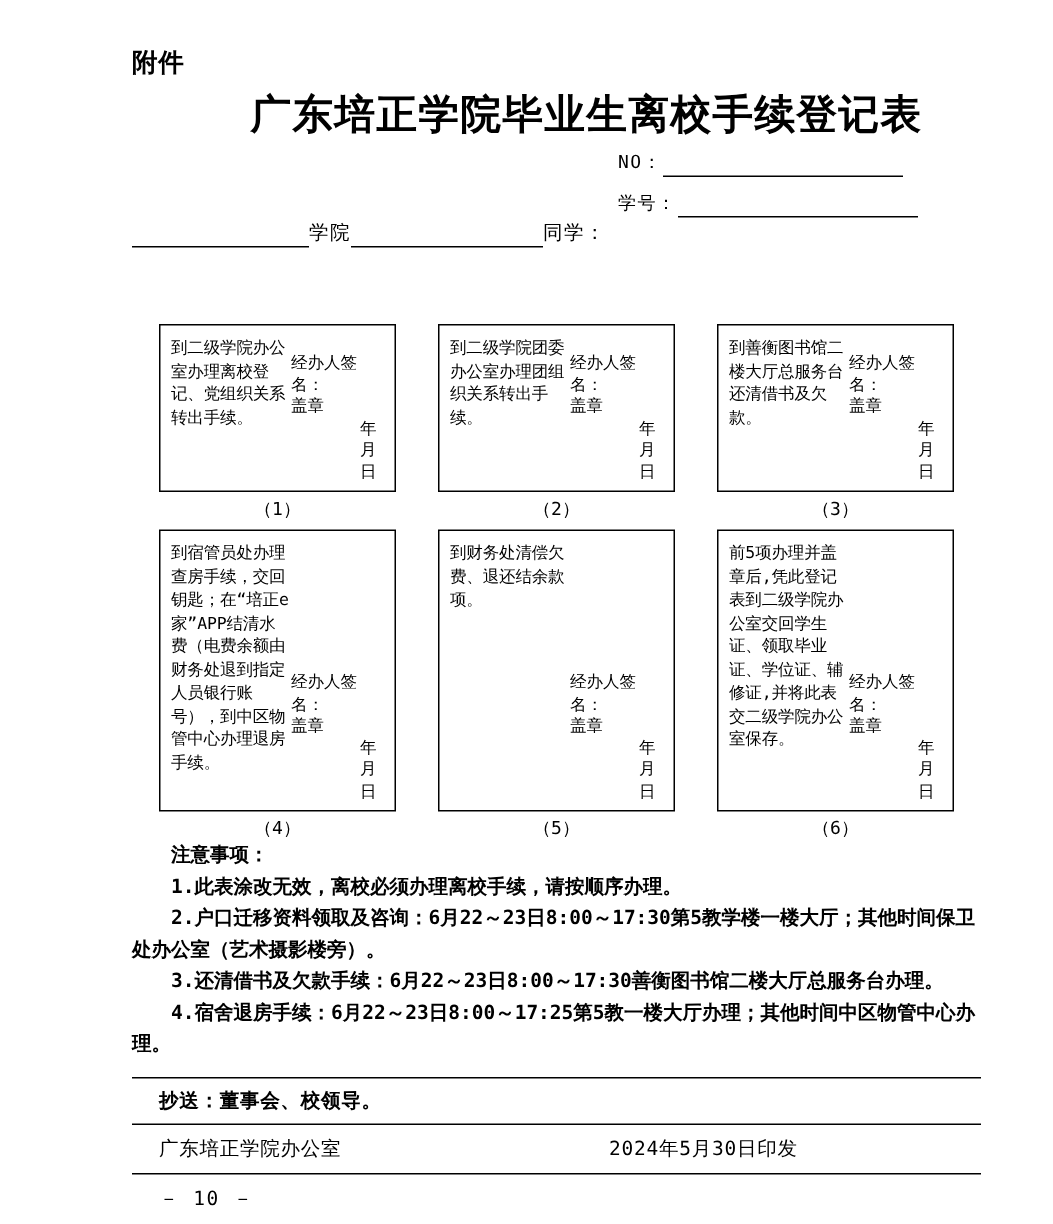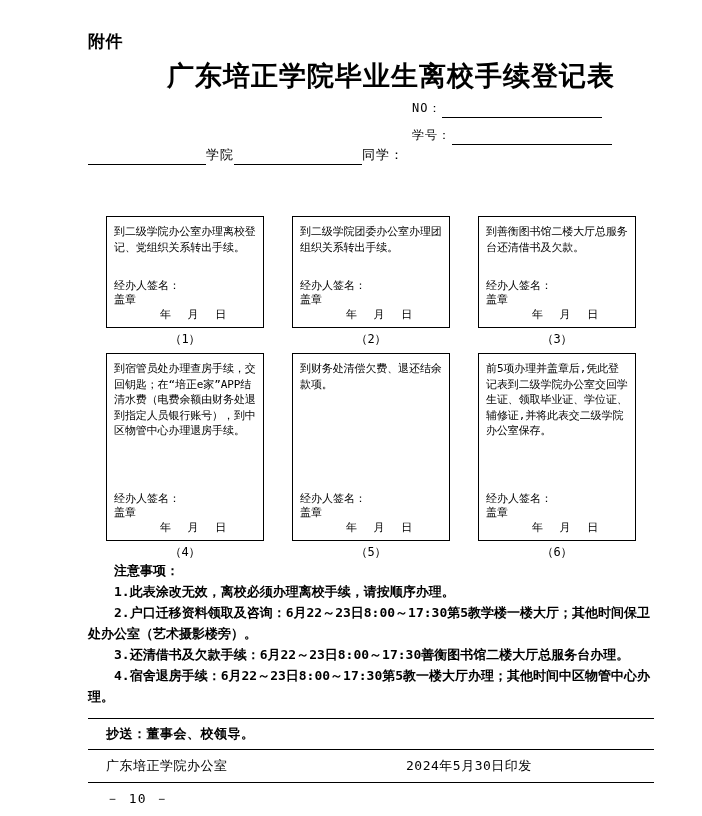--- a/index.html
+++ b/index.html
@@ -111,21 +111,21 @@
   .cell-wrap { width: 158px; }
   .cell {
     border: 1px solid #000;
     box-sizing: border-box;
     position: relative;
     padding: 7px 7px 5px 7px;
     font-size: 11px;
     line-height: 15.5px;
     font-family: "DejaVu Sans Mono", "Liberation Mono", monospace;
     display: flex;
-    flex-direction: column;
+    flex-direction: row;
   }
   .row1 .cell { height: 112px; }
   .row2 .cell { height: 188px; }
   .cell-body { letter-spacing: -0.1px; }
   .cell-sign {
     margin-top: auto;
     font-size: 11px;
     line-height: 14.5px;
   }
   .cell-sign .seal { display: block; }
@@ -291,21 +291,21 @@
       </div>
     </div>
 
   </div>
 
   <div class="notes">
     <div class="n-title">注意事项：</div>
     <div class="n-item">1.此表涂改无效，离校必须办理离校手续，请按顺序办理。</div>
     <div class="n-item">2.户口迁移资料领取及咨询：6月22～23日8:00～17:30第5教学楼一楼大厅；其他时间保卫处办公室（艺术摄影楼旁）。</div>
     <div class="n-item">3.还清借书及欠款手续：6月22～23日8:00～17:30善衡图书馆二楼大厅总服务台办理。</div>
-    <div class="n-item">4.宿舍退房手续：6月22～23日8:00～17:30第5教一楼大厅办理；其他时间中区物管中心办理。</div>
+    <div class="n-item">4.宿舍退房手续：6月22～23日8:00～17:25第5教一楼大厅办理；其他时间中区物管中心办理。</div>
   </div>
 
   <div class="footer">
     <div class="hr-top"></div>
     <div class="cc-line">抄送：董事会、校领导。</div>
     <div class="hr-mid"></div>
     <div class="issuer-line">
       <span class="issuer">广东培正学院办公室</span>
       <span>2024年5月30日印发</span>
     </div>

